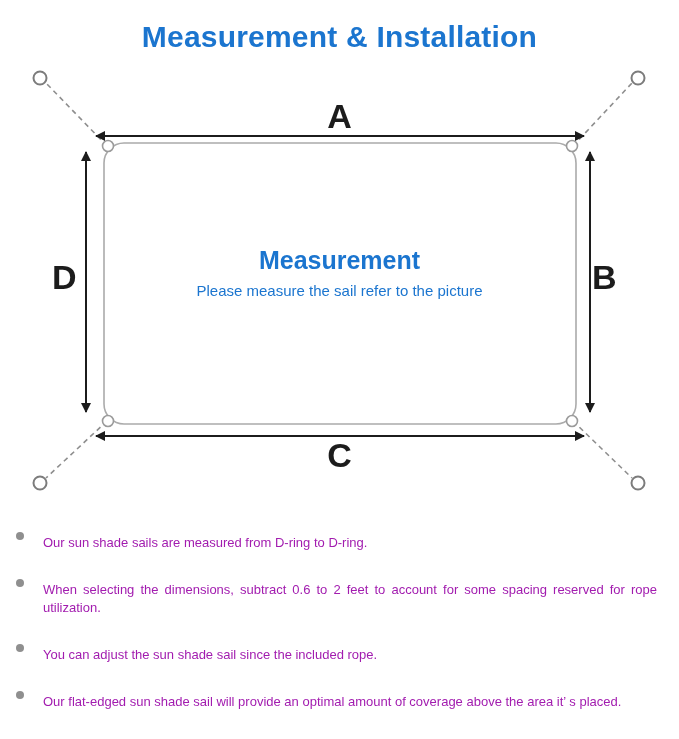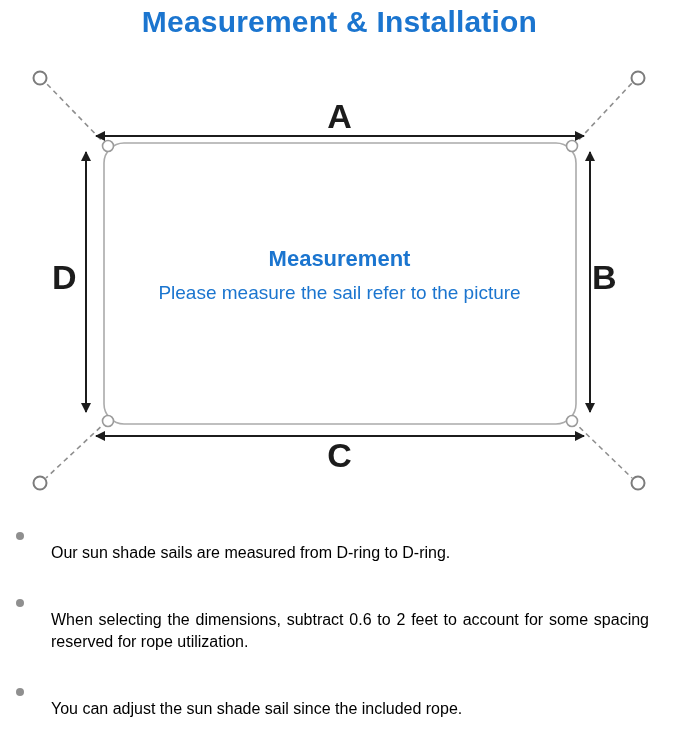--- a/index.html
+++ b/index.html
@@ -6,51 +6,51 @@
     --accent-blue:#1b75cf;
     --bullet-gray:#8f8f8f;
     --line-dark:#1c1c1c;
   }
   html,body{margin:0;padding:0;}
   body{
     width:679px;height:739px;background:#ffffff;position:relative;overflow:hidden;
     font-family:"Liberation Sans", sans-serif;
   }
   .title{
-    margin:1px;padding-top:4px;text-align:center;
+    margin:16px;padding-top:4px;text-align:center;
     font-size:30px;font-weight:bold;color:var(--accent-blue);letter-spacing:.2px;
   }
   .diagram{position:absolute;top:0;left:0;width:679px;height:522px;}
   .diagram svg{position:absolute;top:0;left:0;}
   .dim-label{
     position:absolute;font-size:34px;font-weight:bold;color:var(--line-dark);line-height:1;
   }
   .label-a{top:99px;left:0;right:0;text-align:center;}
   .label-c{top:438px;left:0;right:0;text-align:center;}
   .label-d{top:260px;left:52px;}
   .label-b{top:260px;left:592px;}
   .center-title{
     position:absolute;top:246px;left:0;right:0;text-align:center;
-    font-size:22px;font-weight:bold;color:var(--accent-blue);
+    font-size:25px;font-weight:bold;color:var(--accent-blue);
   }
   .center-sub{
     position:absolute;top:282px;left:0;right:0;text-align:center;
-    font-size:19px;color:var(--accent-blue);
+    font-size:15px;color:var(--accent-blue);
   }
   .notes{
     position:absolute;top:526px;left:16px;right:14px;
     display:flex;flex-direction:column;gap:13px;
   }
   .bullet-item{display:flex;gap:11px;}
   .dot{
     flex:0 0 auto;width:8px;height:8px;border-radius:50%;
     background:var(--bullet-gray);margin-top:6px;
   }
   .bullet-item p{
-    margin:16px;font-size:16px;line-height:1.38;color:#000000;text-align:justify;
+    margin:8px;font-size:13px;line-height:1.38;color:#a21caf;text-align:justify;
   }
   .arrow{stroke:var(--line-dark);stroke-width:2;}
   .dash{stroke:#8e8e8e;stroke-width:1.6;stroke-dasharray:5 4;fill:none;}
   .anchor{fill:#ffffff;stroke:#7c7c7c;stroke-width:2;}
   .ring{fill:#ffffff;stroke:#9b9b9b;stroke-width:1.6;}
   .sail{fill:#ffffff;stroke:#ababab;stroke-width:1.6;}
 </style>
 </head>
 <body>
 
@@ -102,13 +102,17 @@
     <p>Our sun shade sails are measured from D-ring to D-ring.</p>
   </div>
   <div class="bullet-item">
     <span class="dot"></span>
     <p>When selecting the dimensions, subtract 0.6 to 2 feet to account for some spacing reserved for rope utilization.</p>
   </div>
   <div class="bullet-item">
     <span class="dot"></span>
     <p>You can adjust the sun shade sail since the included rope.</p>
   </div>
+  <div class="bullet-item">
+    <span class="dot"></span>
+    <p>Our flat-edged sun shade sail will provide an optimal amount of coverage above the area it’ s placed.</p>
+  </div>
 </section>
 
 </body></html>

